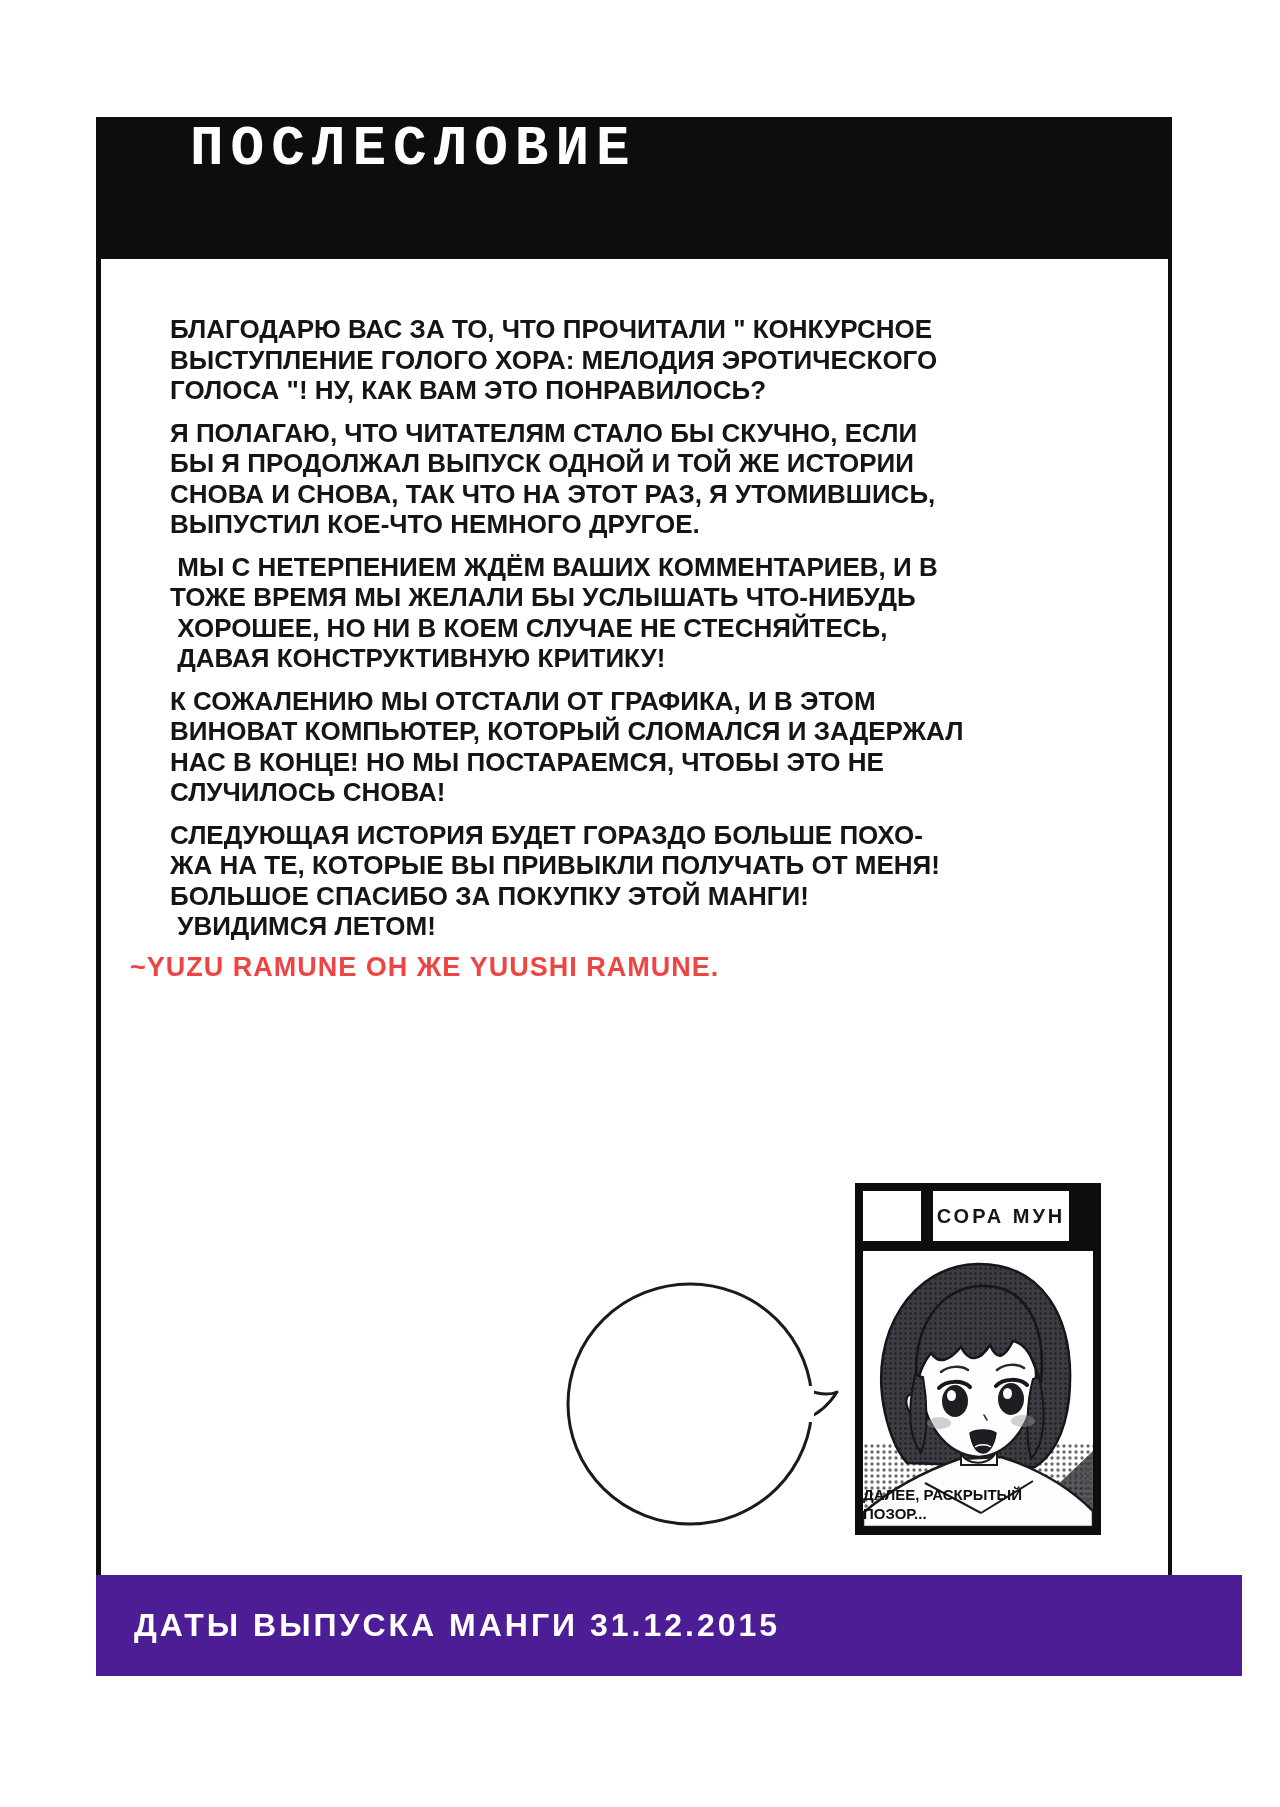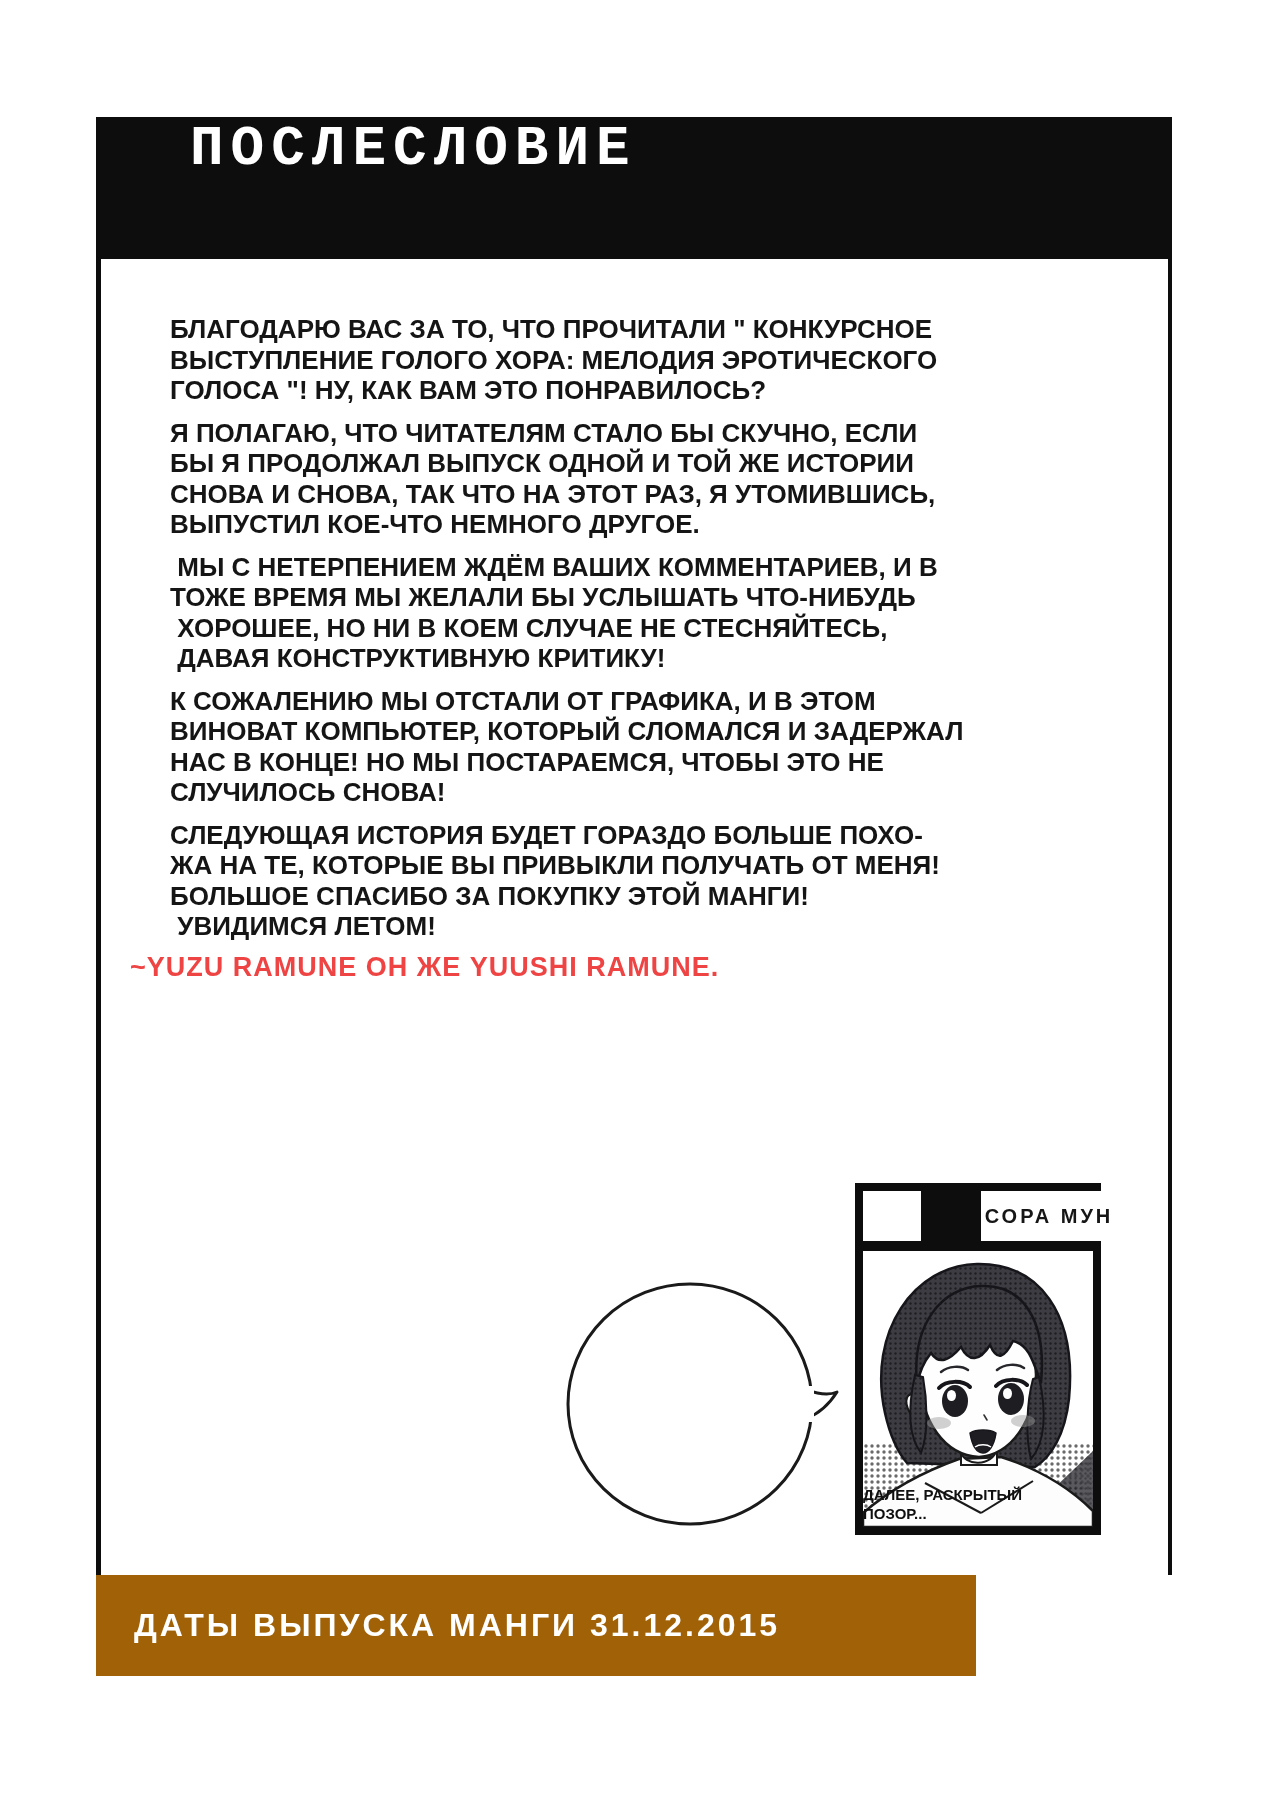--- a/index.html
+++ b/index.html
@@ -53,37 +53,37 @@
   
   .panel {
     position:absolute; left:855px; top:1183px; width:246px; height:352px;
     background:#0d0d0d;
   }
   .panel-box-small {
     position:absolute; left:8px; top:8px; width:58px; height:50px; background:#fff;
   }
   .panel-box-label {
     position:absolute; left:78px; top:8px; width:136px; height:50px; background:#fff;
-    display:flex; align-items:center; justify-content:center;margin-left:48px;
+    display:flex; align-items:center; justify-content:center;
   }
   .panel-label-text { font-size:20px; font-weight:700; letter-spacing:3px; color:#161616; white-space:nowrap; }
   .panel-main {
     position:absolute; left:8px; top:68px; width:230px; height:276px; background:#fff; overflow:hidden;
   }
   .panel-main svg { position:absolute; inset:0; }
   .panel-caption {
     position:absolute; left:0; bottom:4px; width:100%;
     font-size:15px; font-weight:800; line-height:19px;
     white-space:pre-wrap; color:#101010;
   }
 
   
   .footer-bar {
-    position:absolute; left:96px; top:1575px; width:880px; height:101px;
-    background:#a16207; display:flex; align-items:center;
+    position:absolute; left:96px; top:1575px; width:1146px; height:101px;
+    background:#4c1d95; display:flex; align-items:center;
   }
   .footer-text {
     color:#fff; font-size:32px; font-weight:700; letter-spacing:3px;
     padding-left:38px; white-space:nowrap;
   }
 </style>
 </head>
 <body>
 
 <div class="page">

